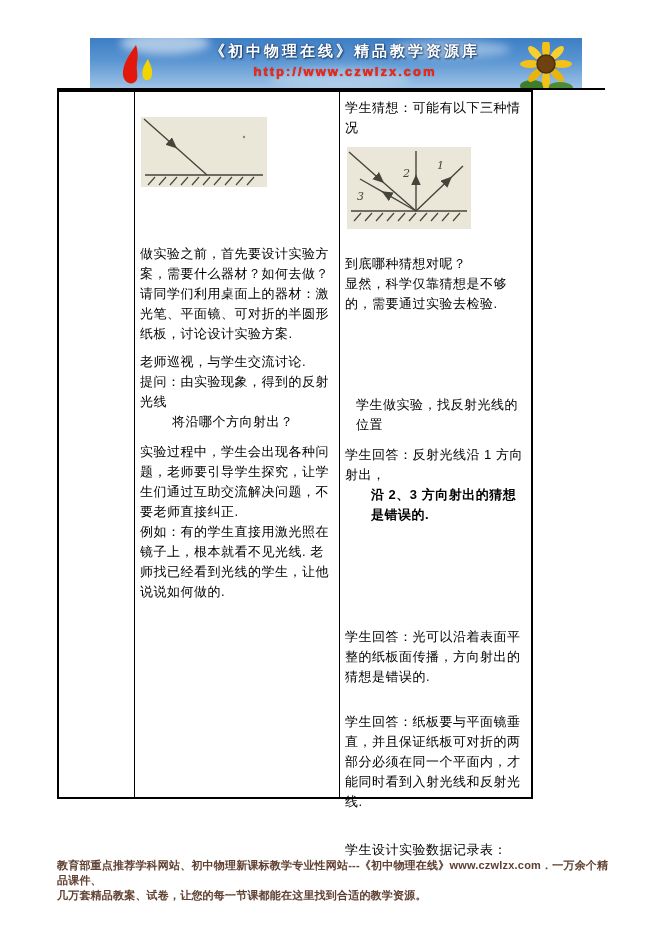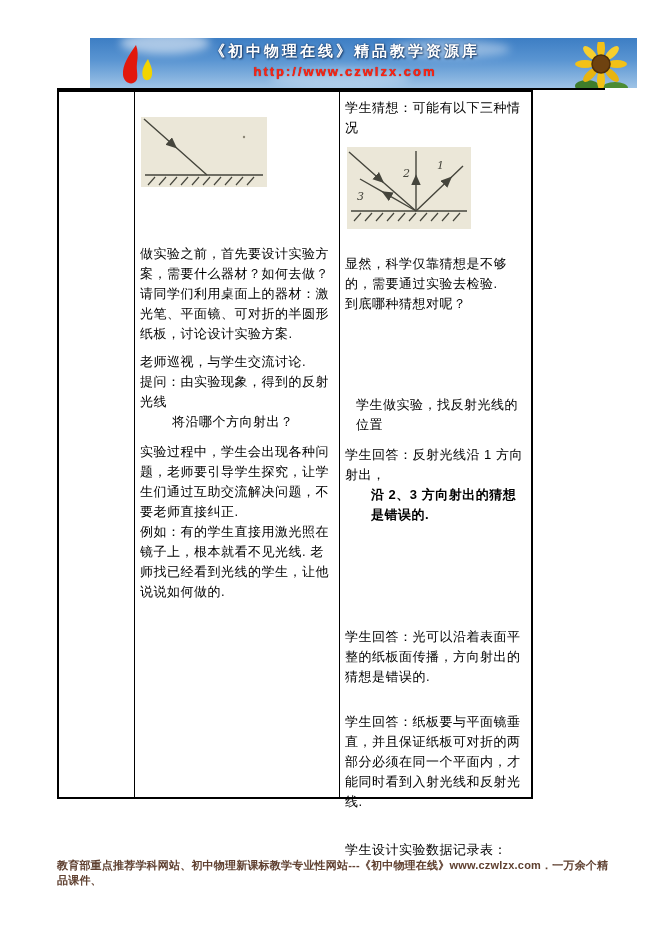--- a/index.html
+++ b/index.html
@@ -1,20 +1,20 @@
 <!DOCTYPE html>
 <html><head>
 <meta charset="utf-8">
 <style>
   html,body{margin:0;padding:0;background:#fff;}
   .page{position:relative;width:661px;height:936px;background:#ffffff;overflow:hidden;
         font-family:"Liberation Sans","DejaVu Sans",sans-serif;color:#000;}
 
   
-  .banner{position:absolute;left:90px;top:38px;width:547px;height:50px;
+  .banner{position:absolute;left:90px;top:38px;width:492px;height:50px;
           background:linear-gradient(180deg,#3d7ec4 0%,#5a95d2 45%,#9ec3e6 100%);
           overflow:hidden;}
   .cloud{position:absolute;background:rgba(255,255,255,.55);border-radius:50%;filter:blur(4px);}
   .cloud.c1{left:30px;top:-6px;width:90px;height:22px;}
   .cloud.c2{left:300px;top:2px;width:120px;height:18px;opacity:.7;}
   .cloud.c3{left:180px;top:30px;width:140px;height:20px;opacity:.5;}
   .banner-text{position:absolute;left:110px;top:4px;width:290px;text-align:center;}
   .banner-title{font-size:15px;font-weight:bold;color:#ffffff;letter-spacing:3px;
                 text-shadow:1px 1px 2px #1a3a66,0 0 2px #1a3a66;white-space:nowrap;}
   .banner-url{font-size:13px;font-weight:bold;color:#ff2212;letter-spacing:2px;margin-top:3px;
@@ -151,34 +151,35 @@
             <line x1="69" y1="66" x2="62" y2="74"></line>
           <line x1="80" y1="66" x2="73" y2="74"></line>
             <line x1="91" y1="66" x2="84" y2="74"></line>
           <line x1="102" y1="66" x2="95" y2="74"></line>
             <line x1="113" y1="66" x2="106" y2="74"></line>
         </g>
       </svg>
 
       <div class="cell-text">
         <div style="height:25px;"></div>
+        <div>到底哪种猜想对呢？</div>
         <div>显然，科学仅靠猜想是不够的，需要通过实验去检验.</div>
-        <div>到底哪种猜想对呢？</div>
         <div style="height:81px;"></div>
         <div class="indent1">学生做实验，找反射光线的位置</div>
         <div style="height:10px;"></div>
         <div>学生回答：反射光线沿 1 方向射出，</div>
         <div class="indent2">沿 2、3 方向射出的猜想是错误的.</div>
         <div style="height:102px;"></div>
         <div>学生回答：光可以沿着表面平整的纸板面传播，方向射出的猜想是错误的.</div>
         <div style="height:25px;"></div>
         <div>学生回答：纸板要与平面镜垂直，并且保证纸板可对折的两部分必须在同一个平面内，才能同时看到入射光线和反射光线.</div>
         <div style="height:28px;"></div>
         <div>学生设计实验数据记录表：</div>
       </div>
     </div>
   </div>
 
   <div class="footer">
     <div>教育部重点推荐学科网站、初中物理新课标教学专业性网站---《初中物理在线》www.czwlzx.com．一万余个精品课件、</div>
+    <div>几万套精品教案、试卷，让您的每一节课都能在这里找到合适的教学资源。</div>
   </div>
 
 </div>
 
 </body></html>

